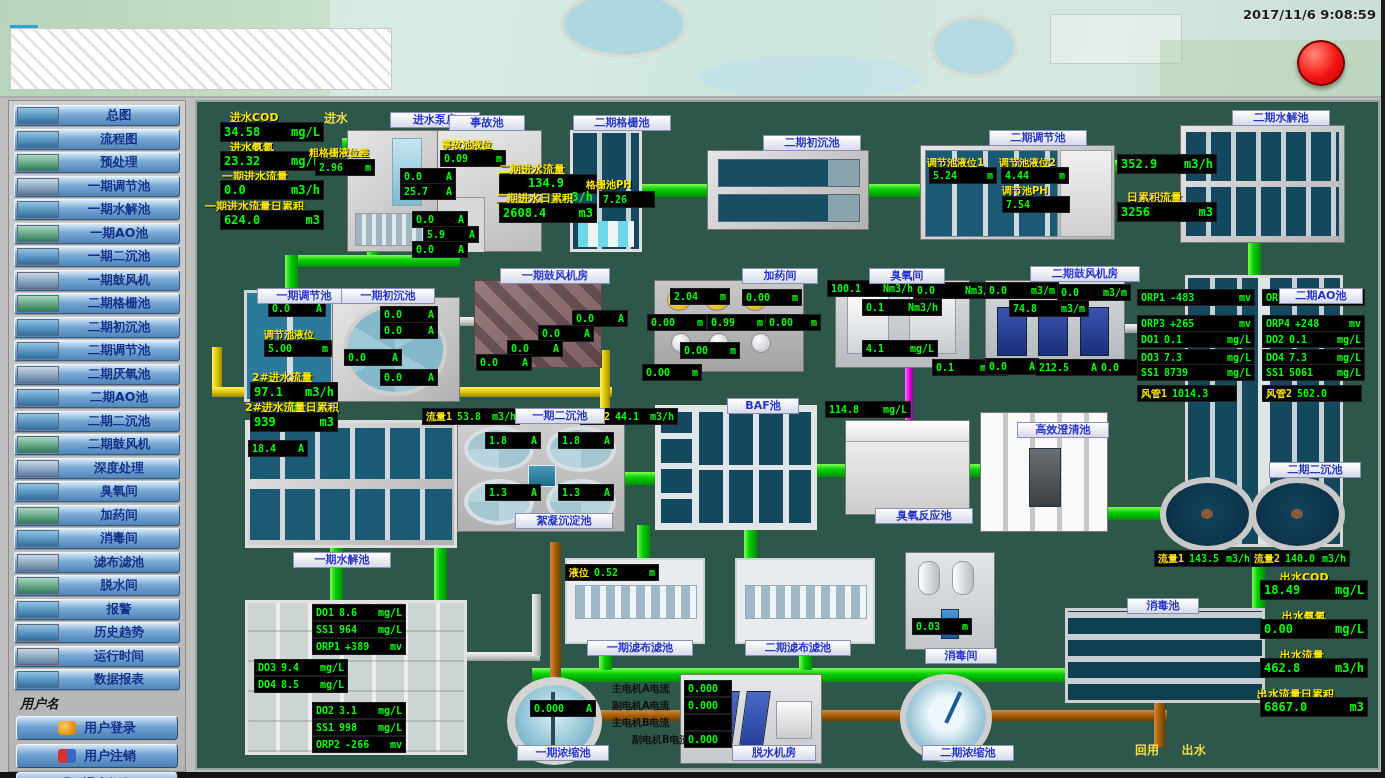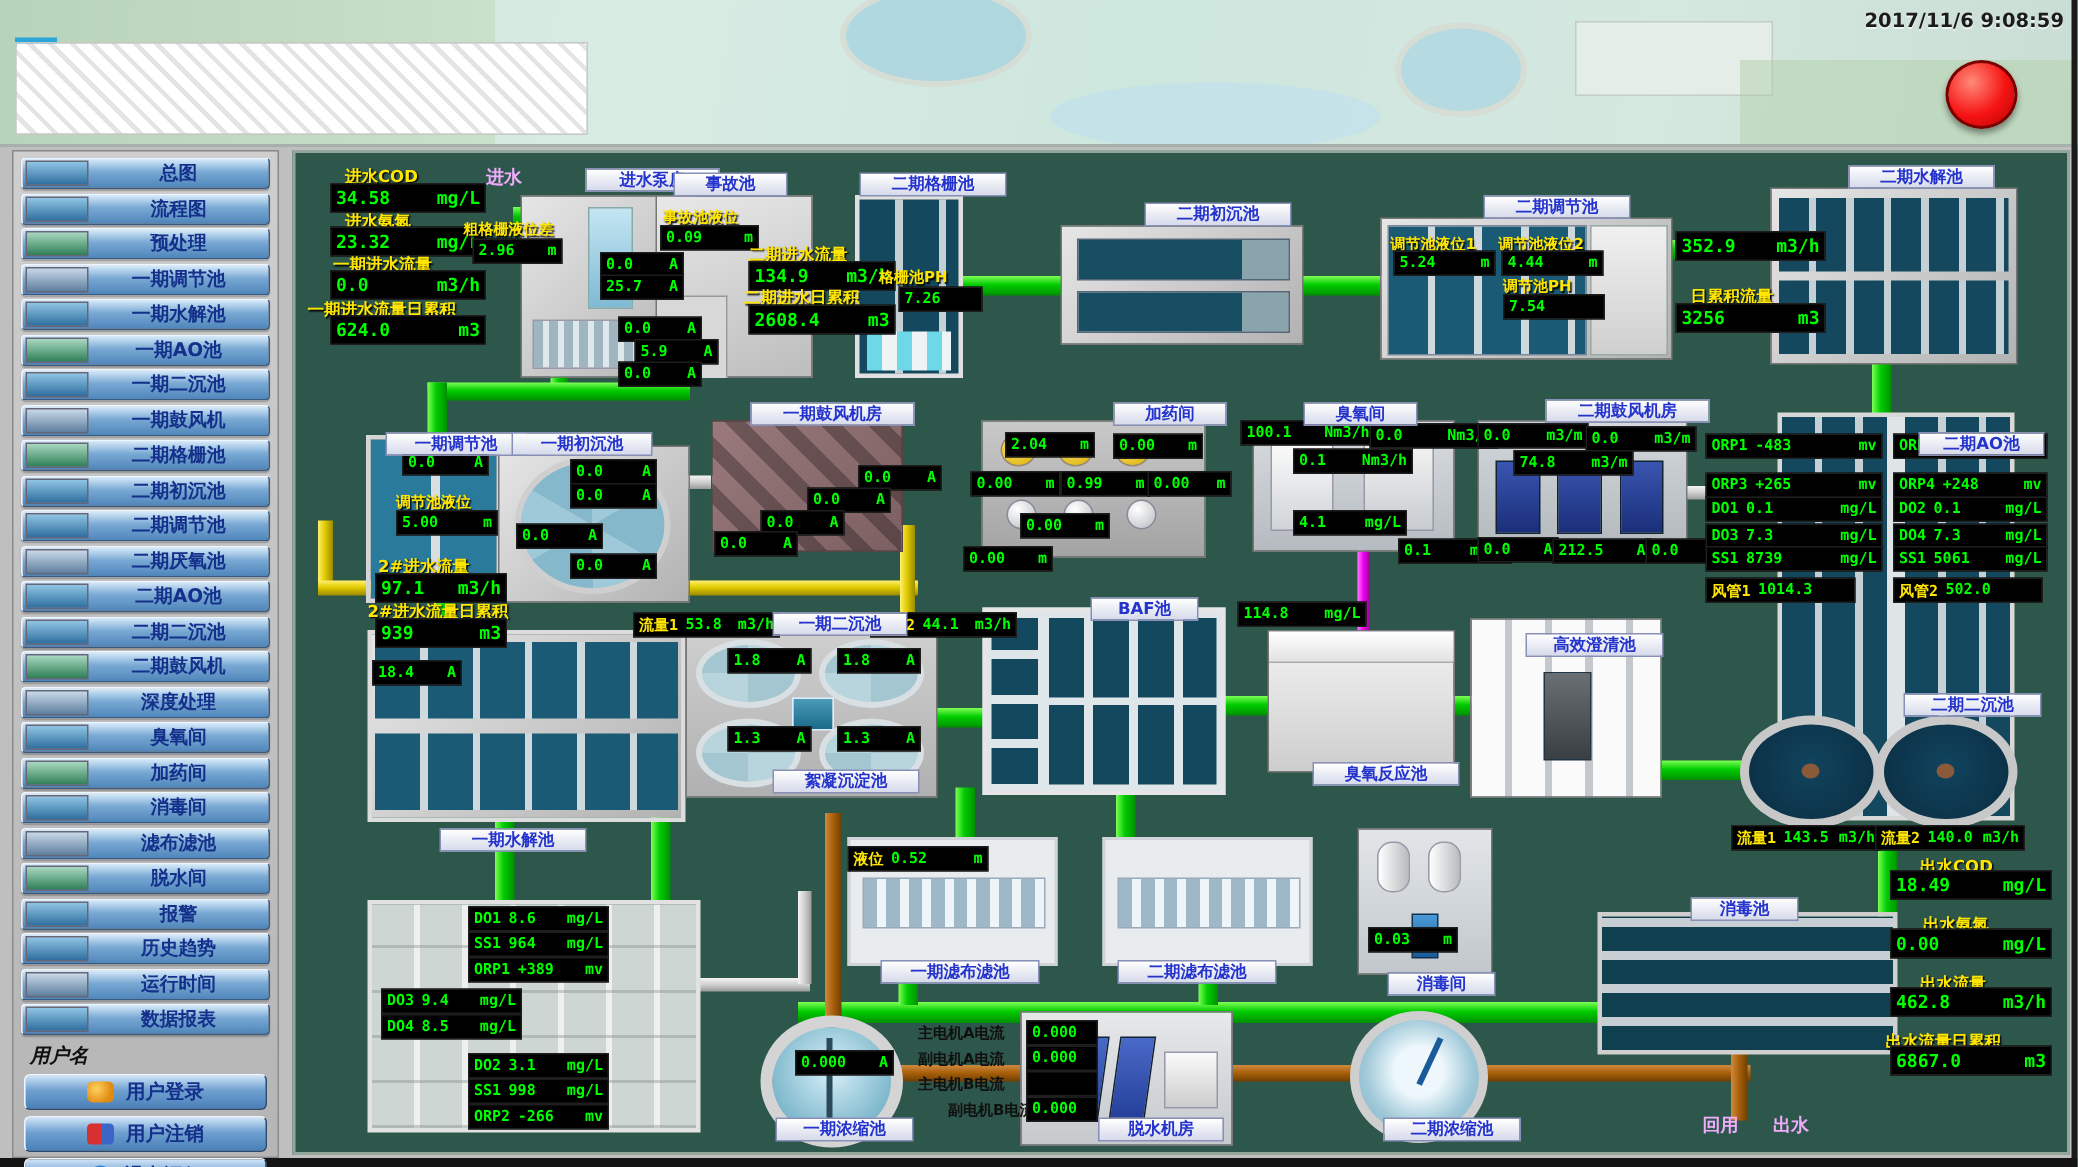--- a/index.html
+++ b/index.html
@@ -43,21 +43,21 @@
   .eq{position:absolute;z-index:3;border:1px solid #777;background:linear-gradient(135deg,#e6e6e6,#b2b2b2);box-sizing:border-box;}
   .cellsv{background:repeating-linear-gradient(90deg,#14485e 0 24px,#c4d0d6 24px 29px);}
   .plate{position:absolute;z-index:7;background:linear-gradient(#ffffff,#d6daea);border:1px solid #8890b8;color:#2433cc;font-size:11px;font-weight:bold;height:14px;line-height:14px;padding:0 13px;text-align:center;white-space:nowrap;}
   .ylab{position:absolute;z-index:6;color:#ffe600;font-size:11px;font-weight:bold;text-shadow:1px 1px 1px #000;white-space:nowrap;}
   .vbox{position:absolute;z-index:6;background:#000;border:1px solid #1e1e1e;color:#00ff00;font-family:"DejaVu Sans Mono",monospace;font-size:10px;font-weight:bold;height:13px;display:flex;align-items:center;padding:1px 3px;white-space:nowrap;box-sizing:content-box;}
   .vbox .vn{margin-right:5px;}
   .vbox .vv{margin-right:4px;}
   .vbox .vu{margin-left:auto;}
   .vbox.big{height:16px;font-size:12px;}
   .yn .vn{color:#ffe600;}
-  .btext{position:absolute;z-index:6;color:#f0abfc;font-size:12px;font-weight:bold;white-space:nowrap;}
+  .btext{position:absolute;z-index:6;color:#fde047;font-size:12px;font-weight:bold;white-space:nowrap;}
   .dwlab{position:absolute;z-index:6;color:#101010;font-size:10px;font-weight:bold;white-space:nowrap;}
   .circ{position:absolute;border-radius:50%;box-sizing:border-box;}
 </style>
 </head>
 <body>
 
 <div id="banner">
   <div class="bshape" style="left:560px;top:-10px;width:120px;height:60px;border-radius:50%;background:#9ecfe0;border:4px solid #d8d8d0;"></div>
   <div class="bshape" style="left:930px;top:15px;width:80px;height:55px;border-radius:50%;background:#a8d4e4;border:4px solid #d8d8d0;"></div>
   <div class="bshape" style="left:1050px;top:14px;width:130px;height:48px;background:#eef2ee;border:1px solid #b8c0b8;"></div>
@@ -431,21 +431,21 @@
     </div>
   <div class="vbox" style="left:226px;top:124px;width:48px;text-align:right;">
       <span class="vv">5.9</span>
       <span class="vu">A</span>
     </div>
   <div class="vbox" style="left:215px;top:139px;width:48px;">
       <span class="vv">0.0</span>
       <span class="vu">A</span>
     </div>
   <div class="ylab" style="left:302px;top:60px;">二期进水流量</div>
-  <div class="vbox big" style="left:302px;top:72px;width:90px;">
+  <div class="vbox big" style="left:302px;top:72px;width:90px;flex-direction:column;">
       <span class="vv">134.9</span>
       <span class="vu">m3/h</span>
     </div>
   <div class="ylab" style="left:299px;top:89px;">二期进水日累积</div>
   <div class="vbox big" style="left:302px;top:101px;width:90px;">
       <span class="vv">2608.4</span>
       <span class="vu">m3</span>
     </div>
   <div class="ylab" style="left:389px;top:76px;font-size:10px;">格栅池PH</div>
   <div class="vbox" style="left:402px;top:89px;width:48px;">

